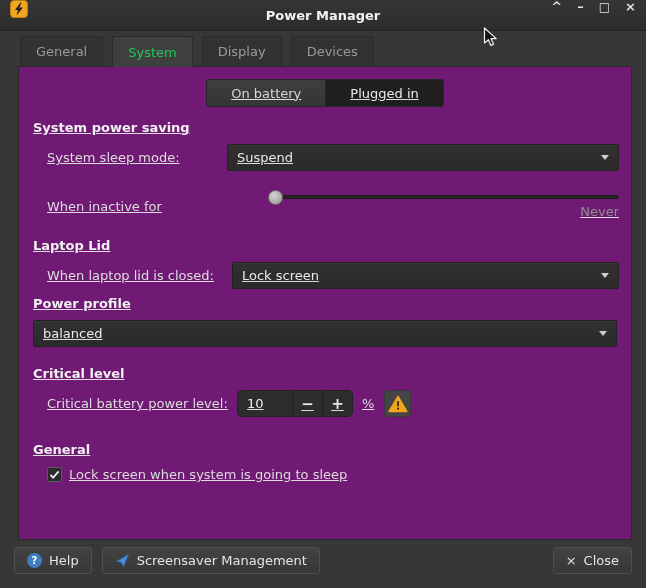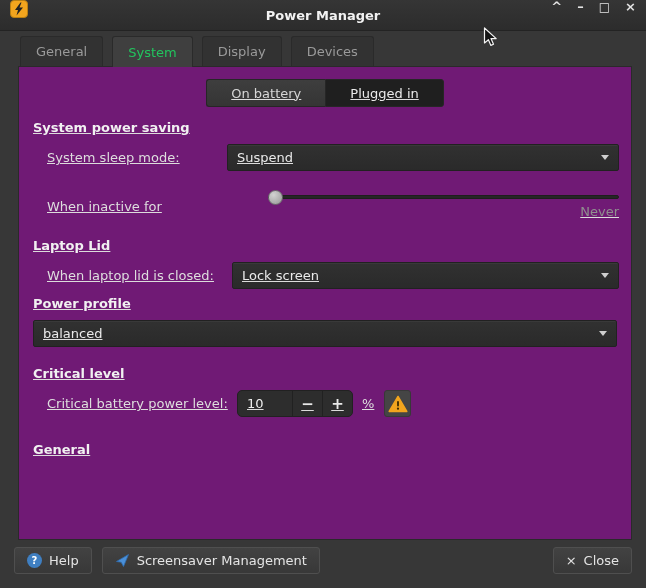--- a/index.html
+++ b/index.html
@@ -195,20 +195,28 @@
         <path d="M10,1.5 L18.8,16.5 H1.2 Z" fill="#f2a51e" stroke="#f2a51e" stroke-width="1.5" stroke-linejoin="round"></path>
         <rect x="9.1" y="6" width="1.8" height="5.4" rx="0.9" fill="#3a2a00"></rect>
         <circle cx="10" cy="13.7" r="1.1" fill="#3a2a00"></circle>
       </svg>
     </span>
   </div>
 
 
   <div class="section-h mt26">General</div>
 
+  <div class="check-row mt10">
+    <span class="checkbox">
+      <svg width="11" height="11" viewBox="0 0 12 12">
+        <path d="M1.5,6.5 L4.5,9.5 L10.5,2.5" fill="none" stroke="#eaeaea" stroke-width="2"></path>
+      </svg>
+    </span>
+    <span class="check-lbl">Lock screen when system is going to sleep</span>
+  </div>
 
 </div>
 
 <div class="footer">
   <div class="btn">
     <span class="help-badge">?</span>
     <span>Help</span>
   </div>
   <div class="btn">
     <svg width="15" height="15" viewBox="0 0 15 15">

